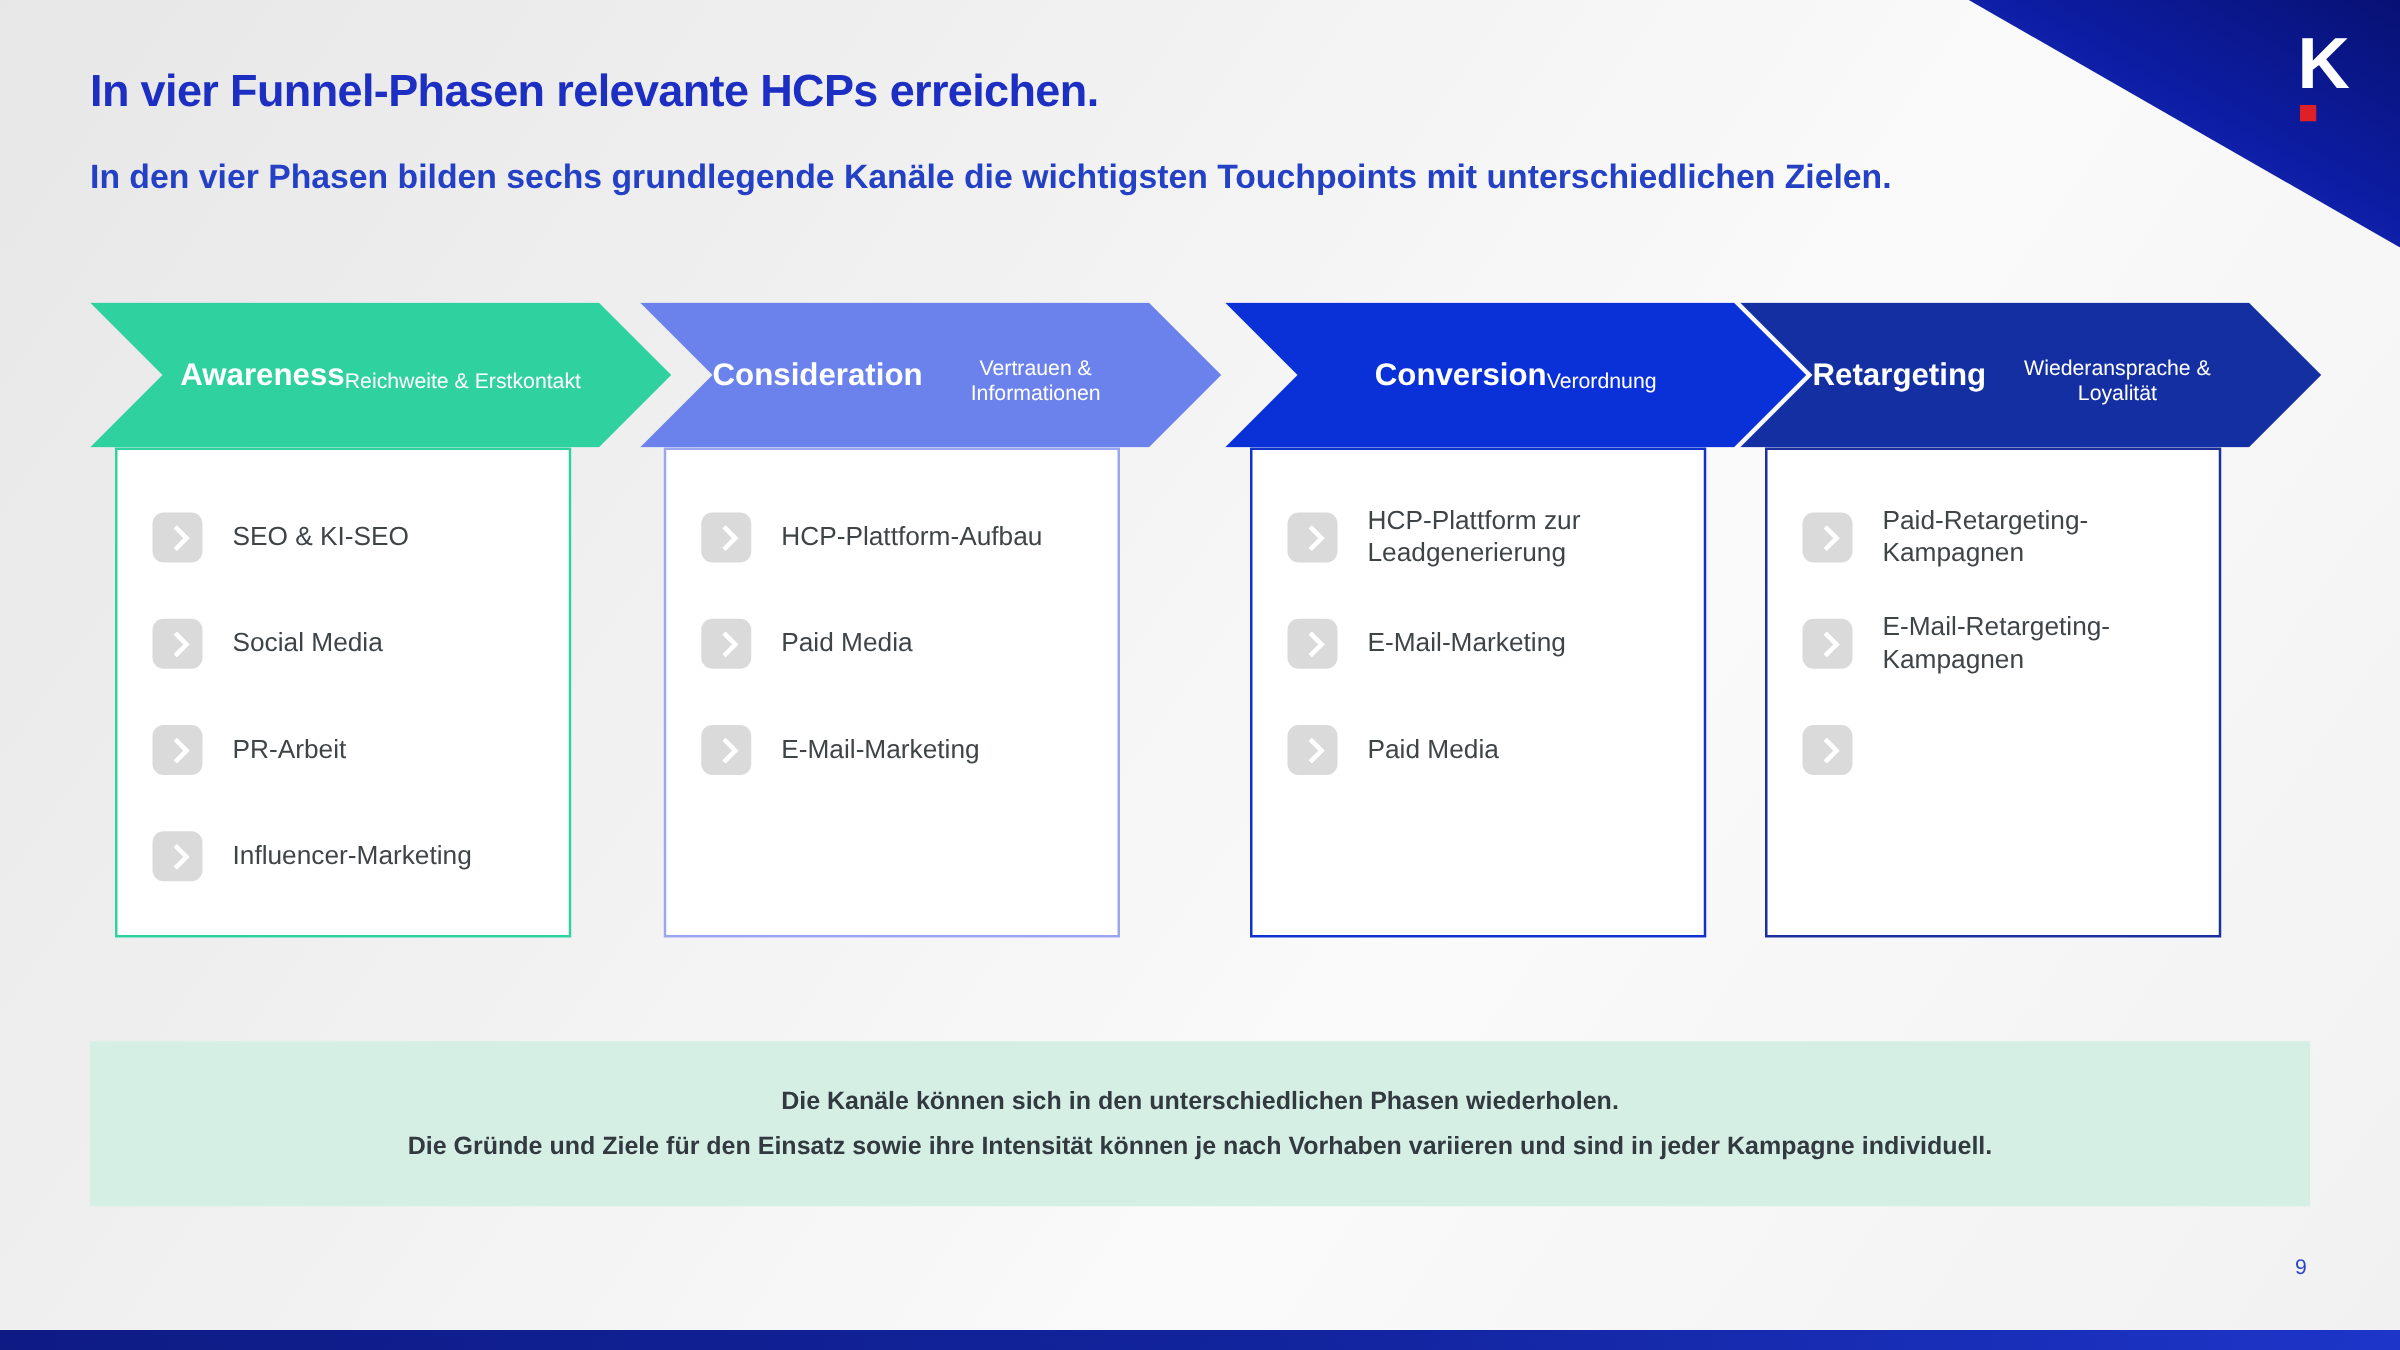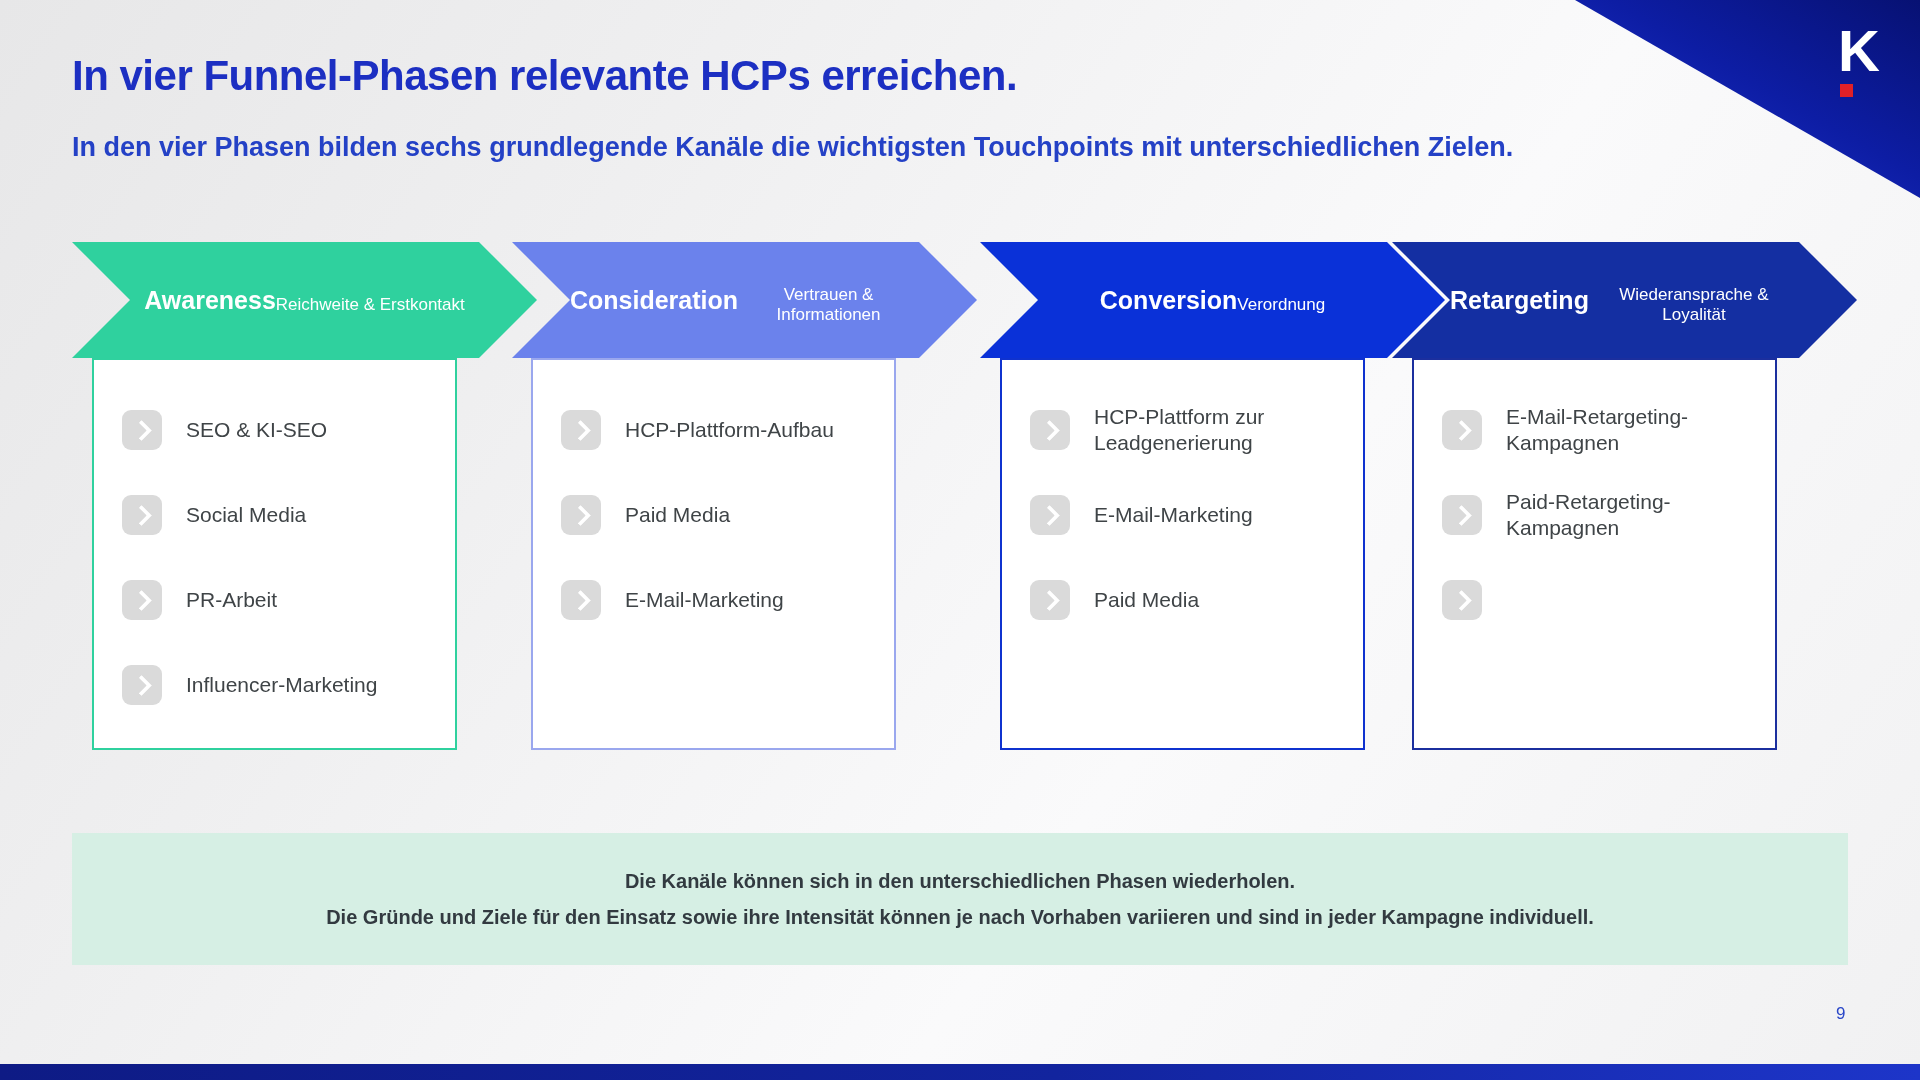--- a/index.html
+++ b/index.html
@@ -25,21 +25,21 @@
     font-size:58px; font-weight:700; line-height:58px; letter-spacing:-2px;
   }
   .logo-dot {
     position:absolute; left:1840px; top:84px; width:13px; height:13px;
     background:#e02027;
   }
 
   
   .header { position:absolute; left:72px; top:52px; width:1500px; }
   .title {
-    color:#1c2fc2; font-size:42px; font-weight:700; letter-spacing:-0.5px;
+    color:#1c2fc2; font-size:36px; font-weight:700; letter-spacing:-0.5px;
   }
   .subtitle {
     margin-top:32px; color:#2441c6; font-size:27px; font-weight:700;
   }
 
   
   .phase-col { position:absolute; top:242px; width:465px; }
   .phase-col.p0 { left:72px; }
   .phase-col.p1 { left:512px; }
   .phase-col.p2 { left:980px; }
@@ -176,25 +176,25 @@
   </div>
 
   <div class="phase-col p3">
     <div class="phase-banner" style="background: rgb(20, 47, 162);">
       <div class="phase-title">Retargeting</div>
       <div class="phase-subtitle">Wiederansprache &amp; Loyalität</div>
     </div>
     <div class="channel-box" style="border-color: rgb(27, 47, 158);">
       <div class="channel-item">
         <span class="bullet"></span>
+        <span class="channel-label">Paid-Retargeting-Kampagnen</span>
+      </div>
+      <div class="channel-item">
+        <span class="bullet"></span>
         <span class="channel-label">E-Mail-Retargeting-Kampagnen</span>
-      </div>
-      <div class="channel-item">
-        <span class="bullet"></span>
-        <span class="channel-label">Paid-Retargeting-Kampagnen</span>
       </div>
       <div class="channel-item">
         <span class="bullet"></span>
       </div>
     </div>
   </div>
 
   <div class="note-box">
     <div class="note-line">Die Kanäle können sich in den unterschiedlichen Phasen wiederholen.</div>
     <div class="note-line">Die Gründe und Ziele für den Einsatz sowie ihre Intensität können je nach Vorhaben variieren und sind in jeder Kampagne individuell.</div>

